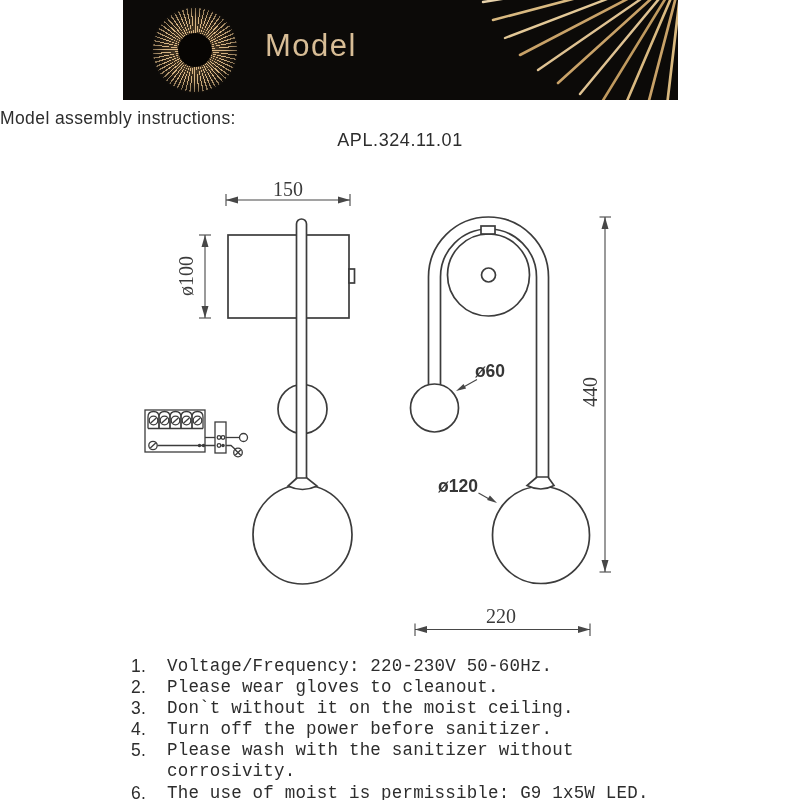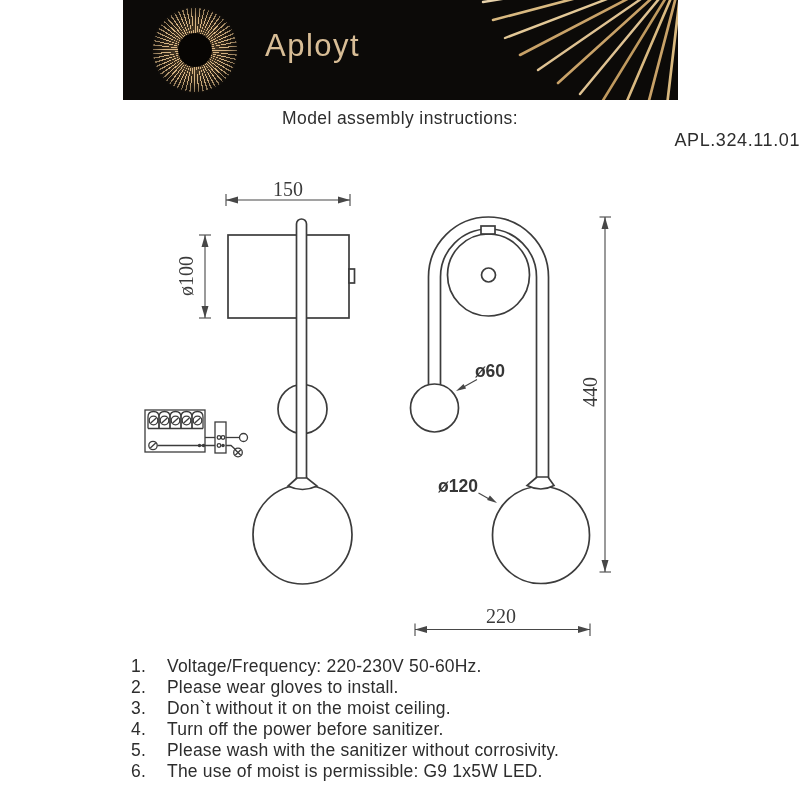--- a/index.html
+++ b/index.html
@@ -18,50 +18,50 @@
     background:repeating-conic-gradient(rgba(228,192,140,.92) 0deg 1.8deg,rgba(15,11,8,0) 1.8deg 6deg);}
   .sb-fade{position:absolute;left:30px;top:8px;width:84px;height:84px;border-radius:50%;
     background:radial-gradient(circle,rgba(12,10,8,0) 52%,rgba(12,10,8,.78) 88%);}
   .sb-core{position:absolute;left:55px;top:33px;width:34px;height:34px;border-radius:50%;background:#070503;}
   .brand{
     position:absolute;left:142px;top:28px;font-size:31px;letter-spacing:1.5px;
     color:#d8bd96;font-weight:400;
   }
   .rays{position:absolute;right:0;top:0;}
   
-  .title1{position:absolute;left:0;top:108px;width:800px;text-align:center;
+  .title1{position:absolute;left:0;top:108px;width:800px;
     font-size:17.5px;letter-spacing:.4px;color:#2d2d2d;}
-  .title2{position:absolute;left:0;top:130px;width:800px;text-align:right;
+  .title2{position:absolute;left:0;top:130px;width:800px;text-align:center;
     font-size:18px;letter-spacing:.6px;color:#2d2d2d;}
   
   svg.drawing{position:absolute;left:0;top:0;}
   .ln{stroke:#3c3c3c;stroke-width:1.7;fill:none;}
   .lnw{stroke:#3c3c3c;stroke-width:1.7;fill:#ffffff;}
   .wir{stroke:#3c3c3c;stroke-width:1.3;fill:none;}
   .wirw{stroke:#3c3c3c;stroke-width:1.3;fill:#ffffff;}
   .dim{stroke:#474747;stroke-width:1.1;fill:none;}
   .arr{fill:#474747;stroke:none;}
   .dimtext{font-family:"Liberation Serif",serif;font-size:20px;fill:#3b3b3b;}
   .dimbold{font-family:"Liberation Sans",sans-serif;font-weight:bold;font-size:17.5px;fill:#363636;}
   .dotf{fill:#3c3c3c;stroke:none;}
   
   .instructions{position:absolute;left:131px;top:656px;width:560px;}
   .inst-row{display:flex;font-size:17.5px;line-height:21.1px;letter-spacing:.2px;color:#2d2d2d;}
   .inst-num{width:36px;flex:0 0 36px;}
-  .inst-text{flex:1;}
+  .inst-text{flex:1;font-family:Liberation Mono, monospace;}
 </style>
 </head>
 <body>
 
 <div class="banner">
   <div class="sb-glow"></div>
   <div class="sb-ring"></div>
   <div class="sb-fade"></div>
   <div class="sb-core"></div>
-  <span class="brand">Aployt</span>
+  <span class="brand">Model</span>
   <svg class="rays" width="210" height="100" viewBox="0 0 210 100">
     <g stroke-linecap="round" fill="none">
       <line x1="215" y1="-30" x2="15" y2="2" stroke="#e8d2ab" stroke-width="2.4"></line>
       <line x1="215" y1="-30" x2="25" y2="20" stroke="#d9b980" stroke-width="2.6"></line>
       <line x1="215" y1="-30" x2="37" y2="38" stroke="#e3c897" stroke-width="2.4"></line>
       <line x1="215" y1="-30" x2="52" y2="55" stroke="#c9a268" stroke-width="2.6"></line>
       <line x1="215" y1="-30" x2="70" y2="70" stroke="#dfc292" stroke-width="2.4"></line>
       <line x1="215" y1="-30" x2="90" y2="83" stroke="#c9a268" stroke-width="2.6"></line>
       <line x1="215" y1="-30" x2="112" y2="94" stroke="#dfc292" stroke-width="2.5"></line>
       <line x1="215" y1="-30" x2="134" y2="102" stroke="#c09a5f" stroke-width="2.6"></line>
@@ -198,21 +198,21 @@
   </g>
 </svg>
 
 <div class="instructions">
   <div class="inst-row">
     <span class="inst-num">1.</span>
     <span class="inst-text">Voltage/Frequency: 220-230V 50-60Hz.</span>
   </div>
   <div class="inst-row">
     <span class="inst-num">2.</span>
-    <span class="inst-text">Please wear gloves to install.</span>
+    <span class="inst-text">Please wear gloves to cleanout.</span>
   </div>
   <div class="inst-row">
     <span class="inst-num">3.</span>
     <span class="inst-text">Don`t without it on the moist ceiling.</span>
   </div>
   <div class="inst-row">
     <span class="inst-num">4.</span>
     <span class="inst-text">Turn off the power before sanitizer.</span>
   </div>
   <div class="inst-row">

